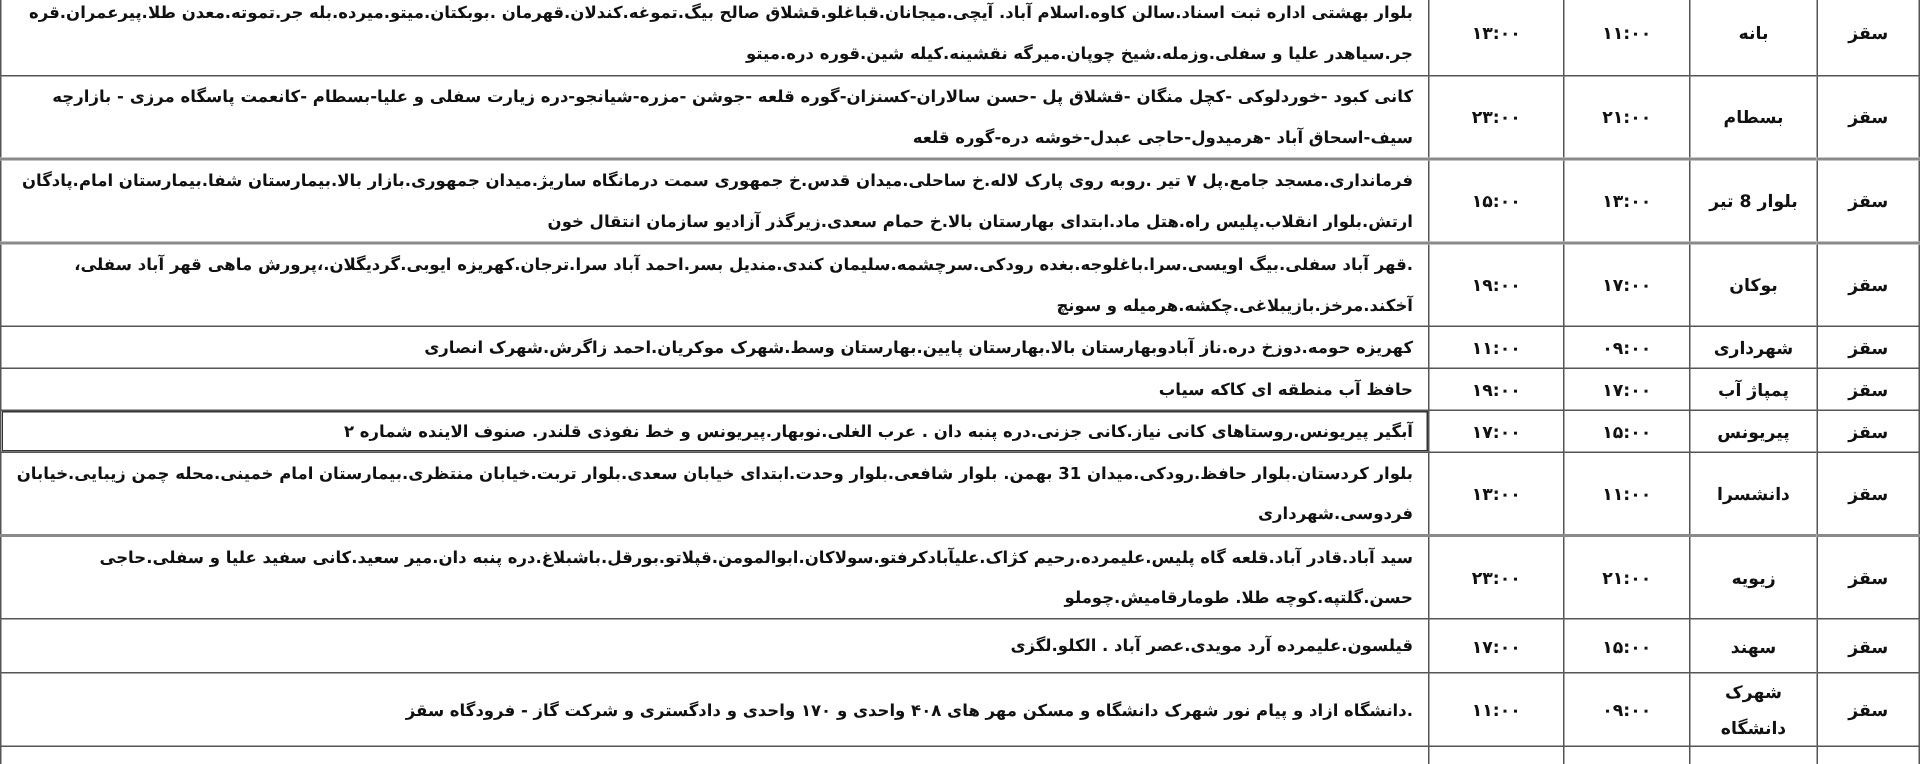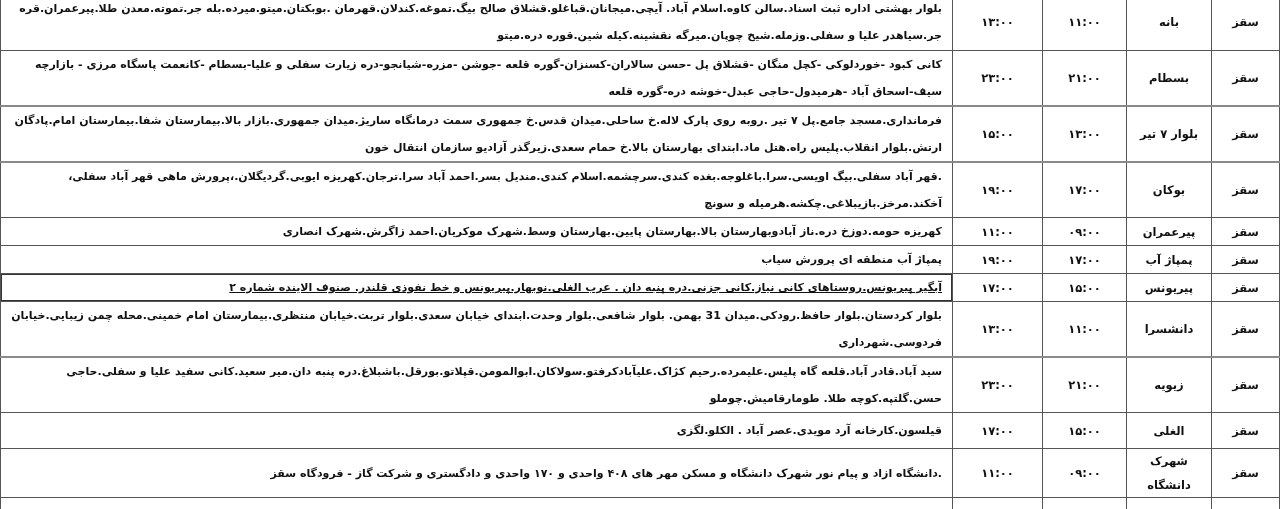--- a/index.html
+++ b/index.html
@@ -21,21 +21,21 @@
       line-height: 24px;
       padding: 0 4px;
       overflow: hidden;
     }
     td.city { width: 68px; }
     td.area { width: 85px; line-height: 20px; }
     td.start { width: 84px; }
     td.end { width: 90px; }
     td.desc { text-align: right !important; padding-right: 10px !important; font-size: 11px !important; line-height: 27px !important; }
     tr.r-shadow td { border-top: 2px solid #8a8a8a; margin-top: 20px; }
-    tr.highlight td.desc { box-shadow: inset 0 0 0 1px #333; text-decoration: underline; }
+    tr.highlight td.desc { box-shadow: inset 0 0 0 1px #333; }
     .time { font-family: "DejaVu Sans", sans-serif; font-size: 11px; letter-spacing: 0.5px; }
   </style>
 </head>
 <body>
 
 <table class="schedule">
   <tbody id="rows">
       <tr style="height: 58px;">
         <td class="city">سقز</td>
         <td class="area">بانه</td>
@@ -45,45 +45,45 @@
       </tr>
       <tr style="height: 54px;">
         <td class="city">سقز</td>
         <td class="area">بسطام</td>
         <td class="start time">۲۱:۰۰</td>
         <td class="end time">۲۳:۰۰</td>
         <td class="desc">کانی کبود -خوردلوکی -کچل منگان -قشلاق پل -حسن سالاران-کسنزان-گوره قلعه -جوشن -مزره-شیانجو-دره زیارت سفلی و علیا-بسطام -کانعمت پاسگاه مرزی - بازارچه سیف-اسحاق آباد -هرمیدول-حاجی عبدل-خوشه دره-گوره قلعه</td>
       </tr>
       <tr class="r-shadow" style="height: 56px;">
         <td class="city">سقز</td>
-        <td class="area">بلوار ۷ تیر</td>
+        <td class="area">بلوار 8 تیر</td>
         <td class="start time">۱۳:۰۰</td>
         <td class="end time">۱۵:۰۰</td>
         <td class="desc">فرمانداری.مسجد جامع.پل ۷ تیر .روبه روی پارک لاله.خ ساحلی.میدان قدس.خ جمهوری سمت درمانگاه ساریژ.میدان جمهوری.بازار بالا.بیمارستان شفا.بیمارستان امام.پادگان ارتش.بلوار انقلاب.پلیس راه.هتل ماد.ابتدای بهارستان بالا.خ حمام سعدی.زیرگذر آزادیو سازمان انتقال خون</td>
       </tr>
       <tr class="r-shadow" style="height: 27px;">
         <td class="city">سقز</td>
         <td class="area">بوکان</td>
         <td class="start time">۱۷:۰۰</td>
         <td class="end time">۱۹:۰۰</td>
-        <td class="desc">.قهر آباد سفلی.بیگ اویسی.سرا.باغلوجه.بغده کندی.سرچشمه.اسلام کندی.مندیل بسر.احمد آباد سرا.ترجان.کهریزه ایوبی.گردیگلان.،پرورش ماهی قهر آباد سفلی، آخکند.مرخز.بازیبلاغی.چکشه.هرمیله و سونچ</td>
+        <td class="desc">.قهر آباد سفلی.بیگ اویسی.سرا.باغلوجه.بغده رودکی.سرچشمه.سلیمان کندی.مندیل بسر.احمد آباد سرا.ترجان.کهریزه ایوبی.گردیگلان.،پرورش ماهی قهر آباد سفلی، آخکند.مرخز.بازیبلاغی.چکشه.هرمیله و سونچ</td>
       </tr>
       <tr style="height: 26px;">
         <td class="city">سقز</td>
-        <td class="area">پیرعمران</td>
+        <td class="area">شهرداری</td>
         <td class="start time">۰۹:۰۰</td>
         <td class="end time">۱۱:۰۰</td>
         <td class="desc">کهریزه حومه.دوزخ دره.ناز آبادوبهارستان بالا.بهارستان پایین.بهارستان وسط.شهرک موکریان.احمد زاگرش.شهرک انصاری</td>
       </tr>
       <tr style="height: 25px;">
         <td class="city">سقز</td>
         <td class="area">پمپاژ آب</td>
         <td class="start time">۱۷:۰۰</td>
         <td class="end time">۱۹:۰۰</td>
-        <td class="desc">پمپاژ آب منطقه ای پرورش سیاب</td>
+        <td class="desc">حافظ آب منطقه ای کاکه سیاب</td>
       </tr>
       <tr class="highlight" style="height: 25px;">
         <td class="city">سقز</td>
         <td class="area">پیریونس</td>
         <td class="start time">۱۵:۰۰</td>
         <td class="end time">۱۷:۰۰</td>
         <td class="desc">آبگیر پیریونس.روستاهای کانی نیاز.کانی جزنی.دره پنبه دان . عرب الغلی.نوبهار.پیریونس و خط نفوذی قلندر. صنوف الاینده شماره ۲</td>
       </tr>
       <tr style="height: 27px;">
         <td class="city">سقز</td>
@@ -94,24 +94,24 @@
       </tr>
       <tr class="r-shadow" style="height: 45px;">
         <td class="city">سقز</td>
         <td class="area">زیویه</td>
         <td class="start time">۲۱:۰۰</td>
         <td class="end time">۲۳:۰۰</td>
         <td class="desc">سید آباد.قادر آباد.قلعه گاه پلیس.علیمرده.رحیم کژاک.علیآبادکرفتو.سولاکان.ابوالمومن.قپلاتو.بورقل.باشبلاغ.دره پنبه دان.میر سعید.کانی سفید علیا و سفلی.حاجی حسن.گلتپه.کوچه طلا. طومارقامیش.چوملو</td>
       </tr>
       <tr style="height: 36px;">
         <td class="city">سقز</td>
-        <td class="area">الغلی</td>
+        <td class="area">سهند</td>
         <td class="start time">۱۵:۰۰</td>
         <td class="end time">۱۷:۰۰</td>
-        <td class="desc">قیلسون.کارخانه آرد مویدی.عصر آباد . الکلو.لگزی</td>
+        <td class="desc">قیلسون.علیمرده آرد مویدی.عصر آباد . الکلو.لگزی</td>
       </tr>
       <tr style="height: 46px;">
         <td class="city">سقز</td>
         <td class="area">شهرک دانشگاه</td>
         <td class="start time">۰۹:۰۰</td>
         <td class="end time">۱۱:۰۰</td>
         <td class="desc">.دانشگاه ازاد و پیام نور شهرک دانشگاه و مسکن مهر های ۴۰۸ واحدی و ۱۷۰ واحدی و دادگستری و شرکت گاز - فرودگاه سقز</td>
       </tr>
       <tr style="height: 38px;">
         <td class="city">سقز</td>

